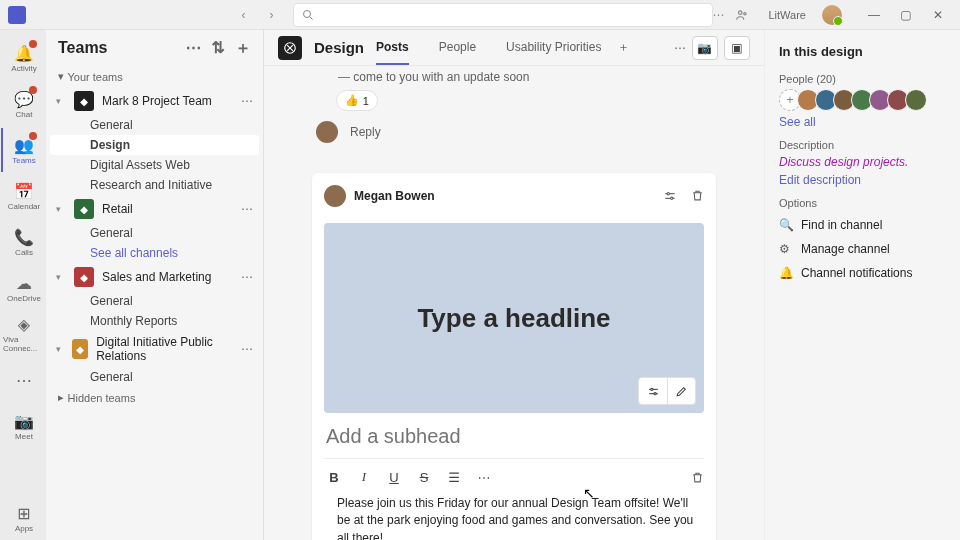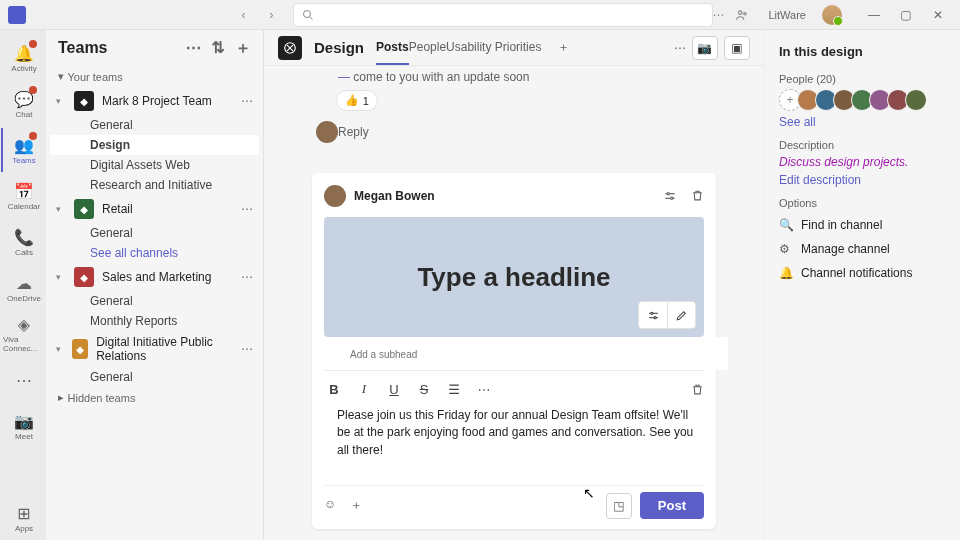--- a/index.html
+++ b/index.html
@@ -46,48 +46,48 @@
 .chan.active { background:#fff; font-weight:600; }
 .chan.link { color:#5b5fc7; }
 
 
 .content { flex:1; background:#f5f5f5; display:flex; }
 .feed-col { flex:1; display:flex; flex-direction:column; }
 .ch-head { height:36px; background:#f5f5f5; display:flex; align-items:center; padding:0 14px; gap:12px; border-bottom:1px solid #e8e8e8;}
 .ch-icon { width:24px; height:24px; border-radius:4px; background:#202020; display:flex; align-items:center; justify-content:center; }
 .ch-icon svg { width:14px; height:14px; }
 .ch-title { font-weight:700; font-size:15px; }
-.ch-tabs { display:flex; gap:0; }
+.ch-tabs { display:flex; gap:30px; }
 .ch-tab { font-size:12px; color:#616161; padding:9px 0; cursor:pointer; border-bottom: 2px solid transparent;}
 .ch-tab.active { color:#242424; border-bottom:2px solid #5b5fc7; font-weight:600;}
 .ch-add { width:20px; height:20px; display:flex; align-items:center; justify-content:center; color:#616161; cursor:pointer;}
 .ch-actions { margin-left:auto; display:flex; gap:6px; align-items:center;}
 .ch-act { width:26px; height:24px; border:1px solid #d1d1d1; background:#fff; border-radius:4px; display:flex; align-items:center; justify-content:center; color:#424242; cursor:pointer; font-size:12px;}
 
 .feed { flex:1; overflow:auto; padding: 4px 30px 12px 30px; display:flex; flex-direction:column; gap:10px; }
 .prev-tail { margin: 0 18px; }
 .prev-text { font-size:12px; color:#616161; padding-left:26px;}
 .react { display:inline-flex; align-items:center; gap:4px; background:#fff; border:1px solid #e1e1e1; border-radius:12px; padding:3px 8px; font-size:11px; margin:6px 0 6px 24px; cursor:pointer;}
-.reply-row { display:flex; align-items:center; gap:0; padding:4px 0 0 4px; color:#616161; font-size:12px; cursor:pointer;}
+.reply-row { display:flex; align-items:center; gap:12px; padding:4px 0 0 4px; color:#616161; font-size:12px; cursor:pointer;}
 .reply-row .av { width:22px; height:22px; border-radius:50%; background:#8c6b4f; }
 
 .composer-card { background:#fff; border-radius:6px; box-shadow:0 1px 3px rgba(0,0,0,0.08); margin: 20px 18px 0 18px; padding:12px 12px 10px 12px; }
-.cc-head { display:flex; align-items:center; gap:8px; margin-bottom:10px;}
+.cc-head { display:flex; align-items:center; gap:8px; margin-bottom:16px;}
 .cc-head .av { width:22px; height:22px; border-radius:50%; background:#8c6b4f; }
 .cc-head .name { font-weight:600; font-size:12px;}
 .cc-head .hactions { margin-left:auto; display:flex; gap:14px; color:#616161; }
 .cc-head .hactions span { cursor:pointer; }
 
-.headline-box { background:#c7d3e3; border-radius:4px; height:120px; position:relative; display:flex; align-items:center; justify-content:center; }
+.headline-box { background:#c7d3e3; border-radius:4px; height:190px; position:relative; display:flex; align-items:center; justify-content:center; }
 .headline-box .hl { font-size:26px; font-weight:700; color:#2b2b2b; }
 .hl-tools { position:absolute; right:8px; bottom:8px; background:#fff; border:1px solid #e1e1e1; border-radius:4px; display:flex; }
 .hl-tool { width:28px; height:26px; display:flex; align-items:center; justify-content:center; color:#424242; cursor:pointer; }
 .hl-tool + .hl-tool { border-left:1px solid #e1e1e1; }
 
-.subhead { border:none; outline:none; width:100%; font-size:10px; color:#7f1d1d; padding:12px 2px 10px 2px;margin-left:24px; }
+.subhead { border:none; outline:none; width:100%; font-size:20px; color:#7f1d1d; padding:12px 2px 10px 2px; }
 .divider { height:1px; background:#ececec; margin: 0 0 4px 0; }
 .fmt-row { display:flex; align-items:center; gap:10px; padding:4px 0; color:#424242;}
 .fmt-btn { width:20px; height:20px; display:flex; align-items:center; justify-content:center; cursor:pointer; font-size:13px;}
 .fmt-btn.bold{font-weight:700;}
 .fmt-btn.ital{font-style:italic; font-family: Georgia, serif;}
 .fmt-btn.under{text-decoration:underline;}
 .fmt-btn.strike{text-decoration:line-through;}
 .fmt-row .trash { margin-left:auto; color:#616161; cursor:pointer;}
 .body-text { font-size:12px; color:#242424; padding: 4px 2px 26px 2px; line-height:1.45;margin-left:11px;}
 .cc-foot { display:flex; align-items:center; gap:12px; padding-top:6px; border-top:1px solid #f0f0f0;}

